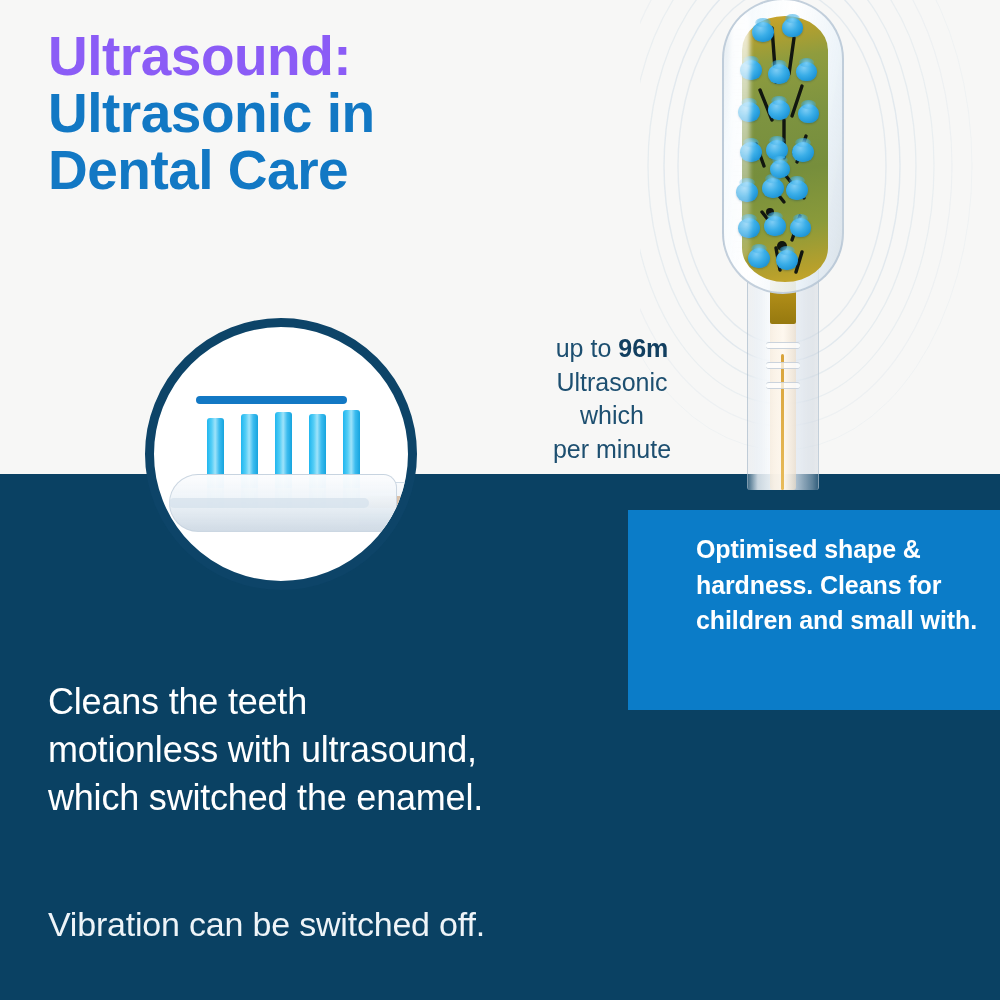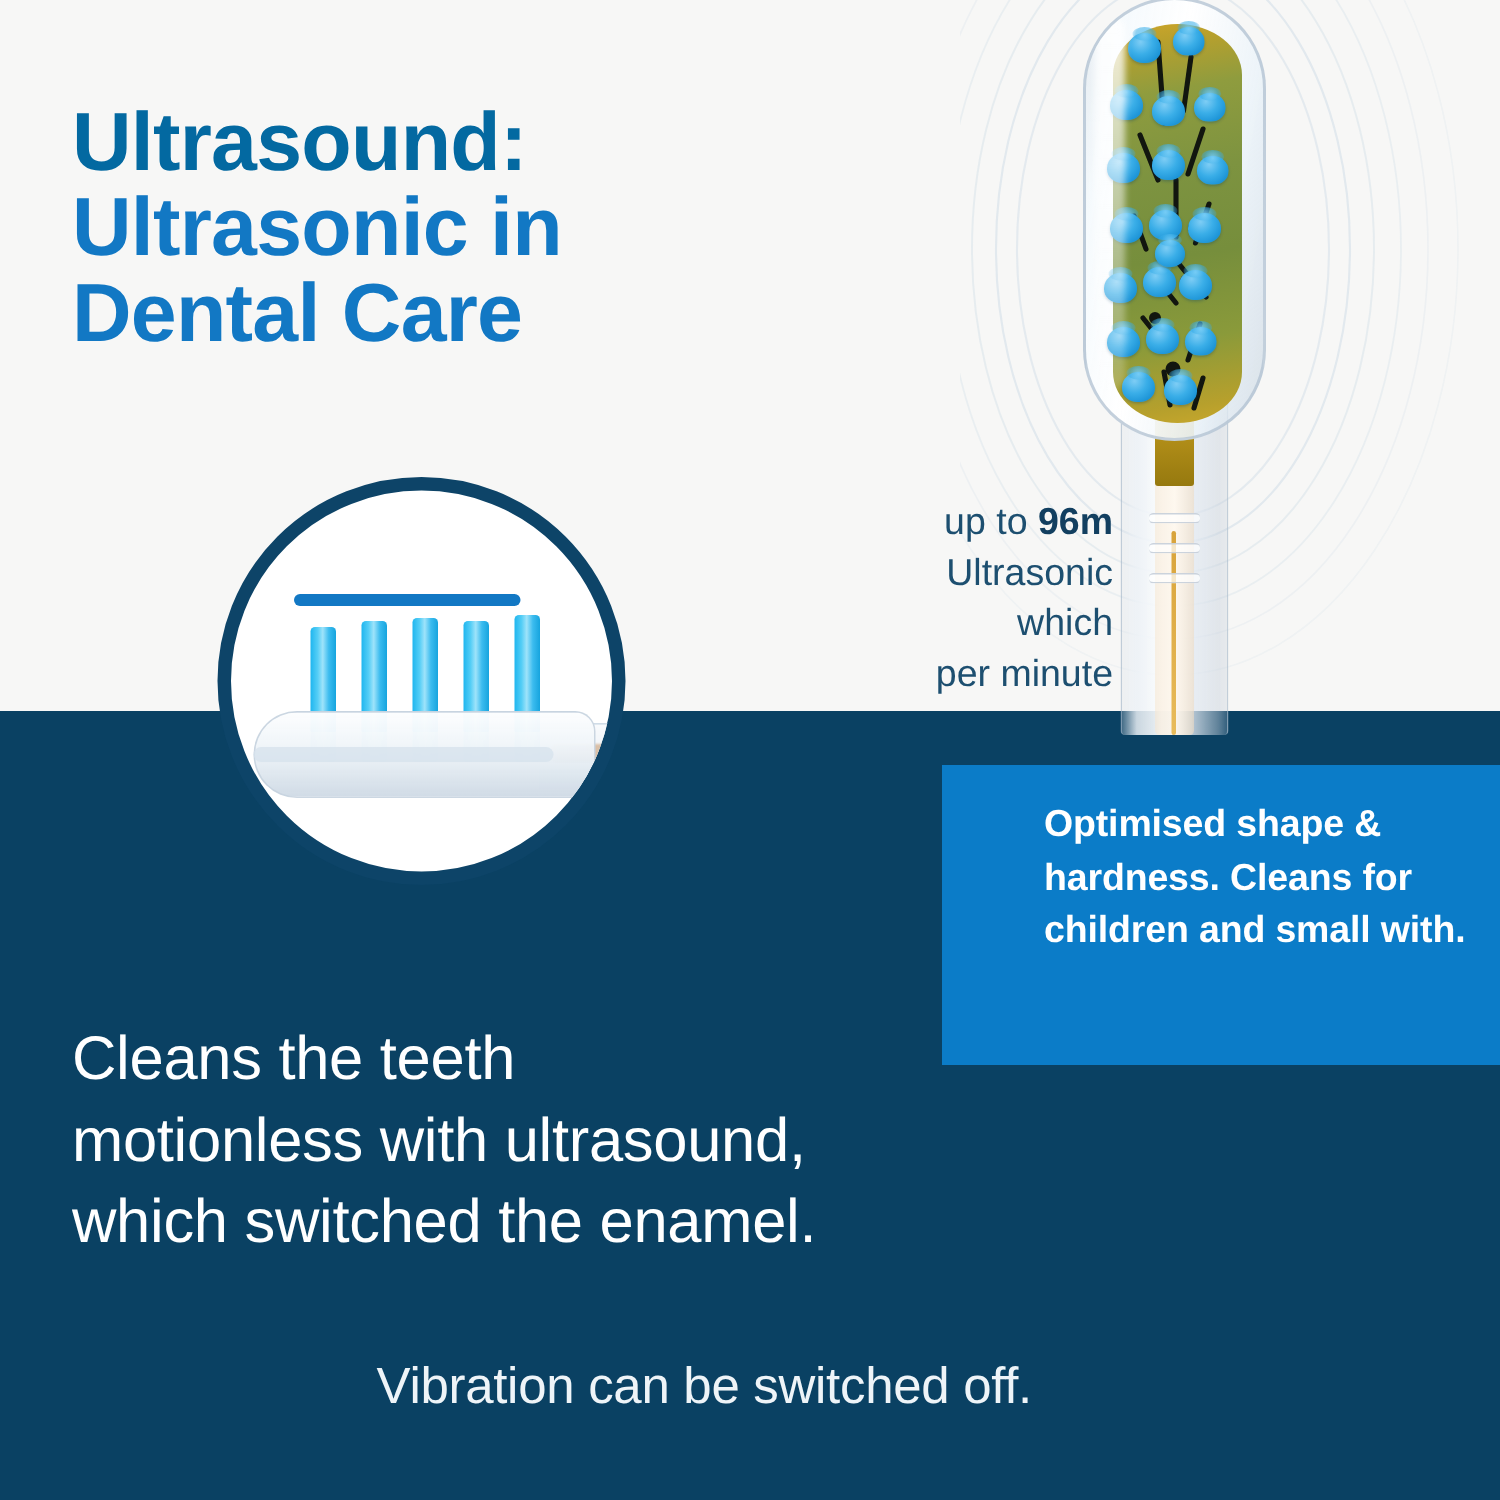--- a/index.html
+++ b/index.html
@@ -26,21 +26,21 @@
   .headline {
     position:absolute; left:48px; top:28px; width:560px;
     line-height:1.035;
     letter-spacing:-0.5px;
   }
   .headline .ln {
     display:block;
     font-size:55px;
     font-weight:bold;
   }
-  .hl-dark { color:#0369a1;margin-top:38px; }
+  .hl-dark { color:#8b5cf6; }
   .hl-blue { color:#1278c4; }
 
   
   .product {
     position:absolute; left:640px; top:-10px; width:360px; height:500px;
   }
   .waves { position:absolute; left:0; top:0; width:360px; height:470px; }
 
   .brush-shaft {
     position:absolute; left:107px; top:268px; width:72px; height:232px;
@@ -112,21 +112,21 @@
   .head-gloss {
     position:absolute; left:6px; top:10px; width:20px; height:250px;
     border-radius:12px;
     background:linear-gradient(180deg, rgba(255,255,255,.85), rgba(255,255,255,.18));
     filter:blur(2px);
   }
 
   
   .caption {
     position:absolute; right:258px; top:332px; width:260px;
-    text-align:right;
+    text-align:center;
     color:#1d4f70;
     font-size:25px;
     line-height:1.34;
     font-weight:400;
   }
   .caption b { font-weight:bold; color:#123f60; }
 
   
   .inset {
     position:absolute; left:145px; top:318px; width:272px; height:272px;
@@ -191,32 +191,31 @@
     font-weight:bold;
     line-height:1.42;
     letter-spacing:-0.1px;
     margin-left:44px;
   }
 
   
   .copy-main {
     position:absolute; left:48px; top:678px; width:600px;
     color:#ffffff;
-    font-size:41px;
+    font-size:36px;
     line-height:1.33;
     font-weight:400;
     letter-spacing:-0.2px;
   }
   .copy-sub {
     position:absolute; left:48px; top:905px; width:640px;
     color:#eef4f8;
     font-size:34px;
     font-weight:300;
     letter-spacing:-0.2px;
-    text-align:right;
   }
   .ln { display:block; }
 </style>
 </head>
 <body>
 
 <div id="stage">
 
   <div class="band-light"></div>
   <div class="band-dark"></div>

